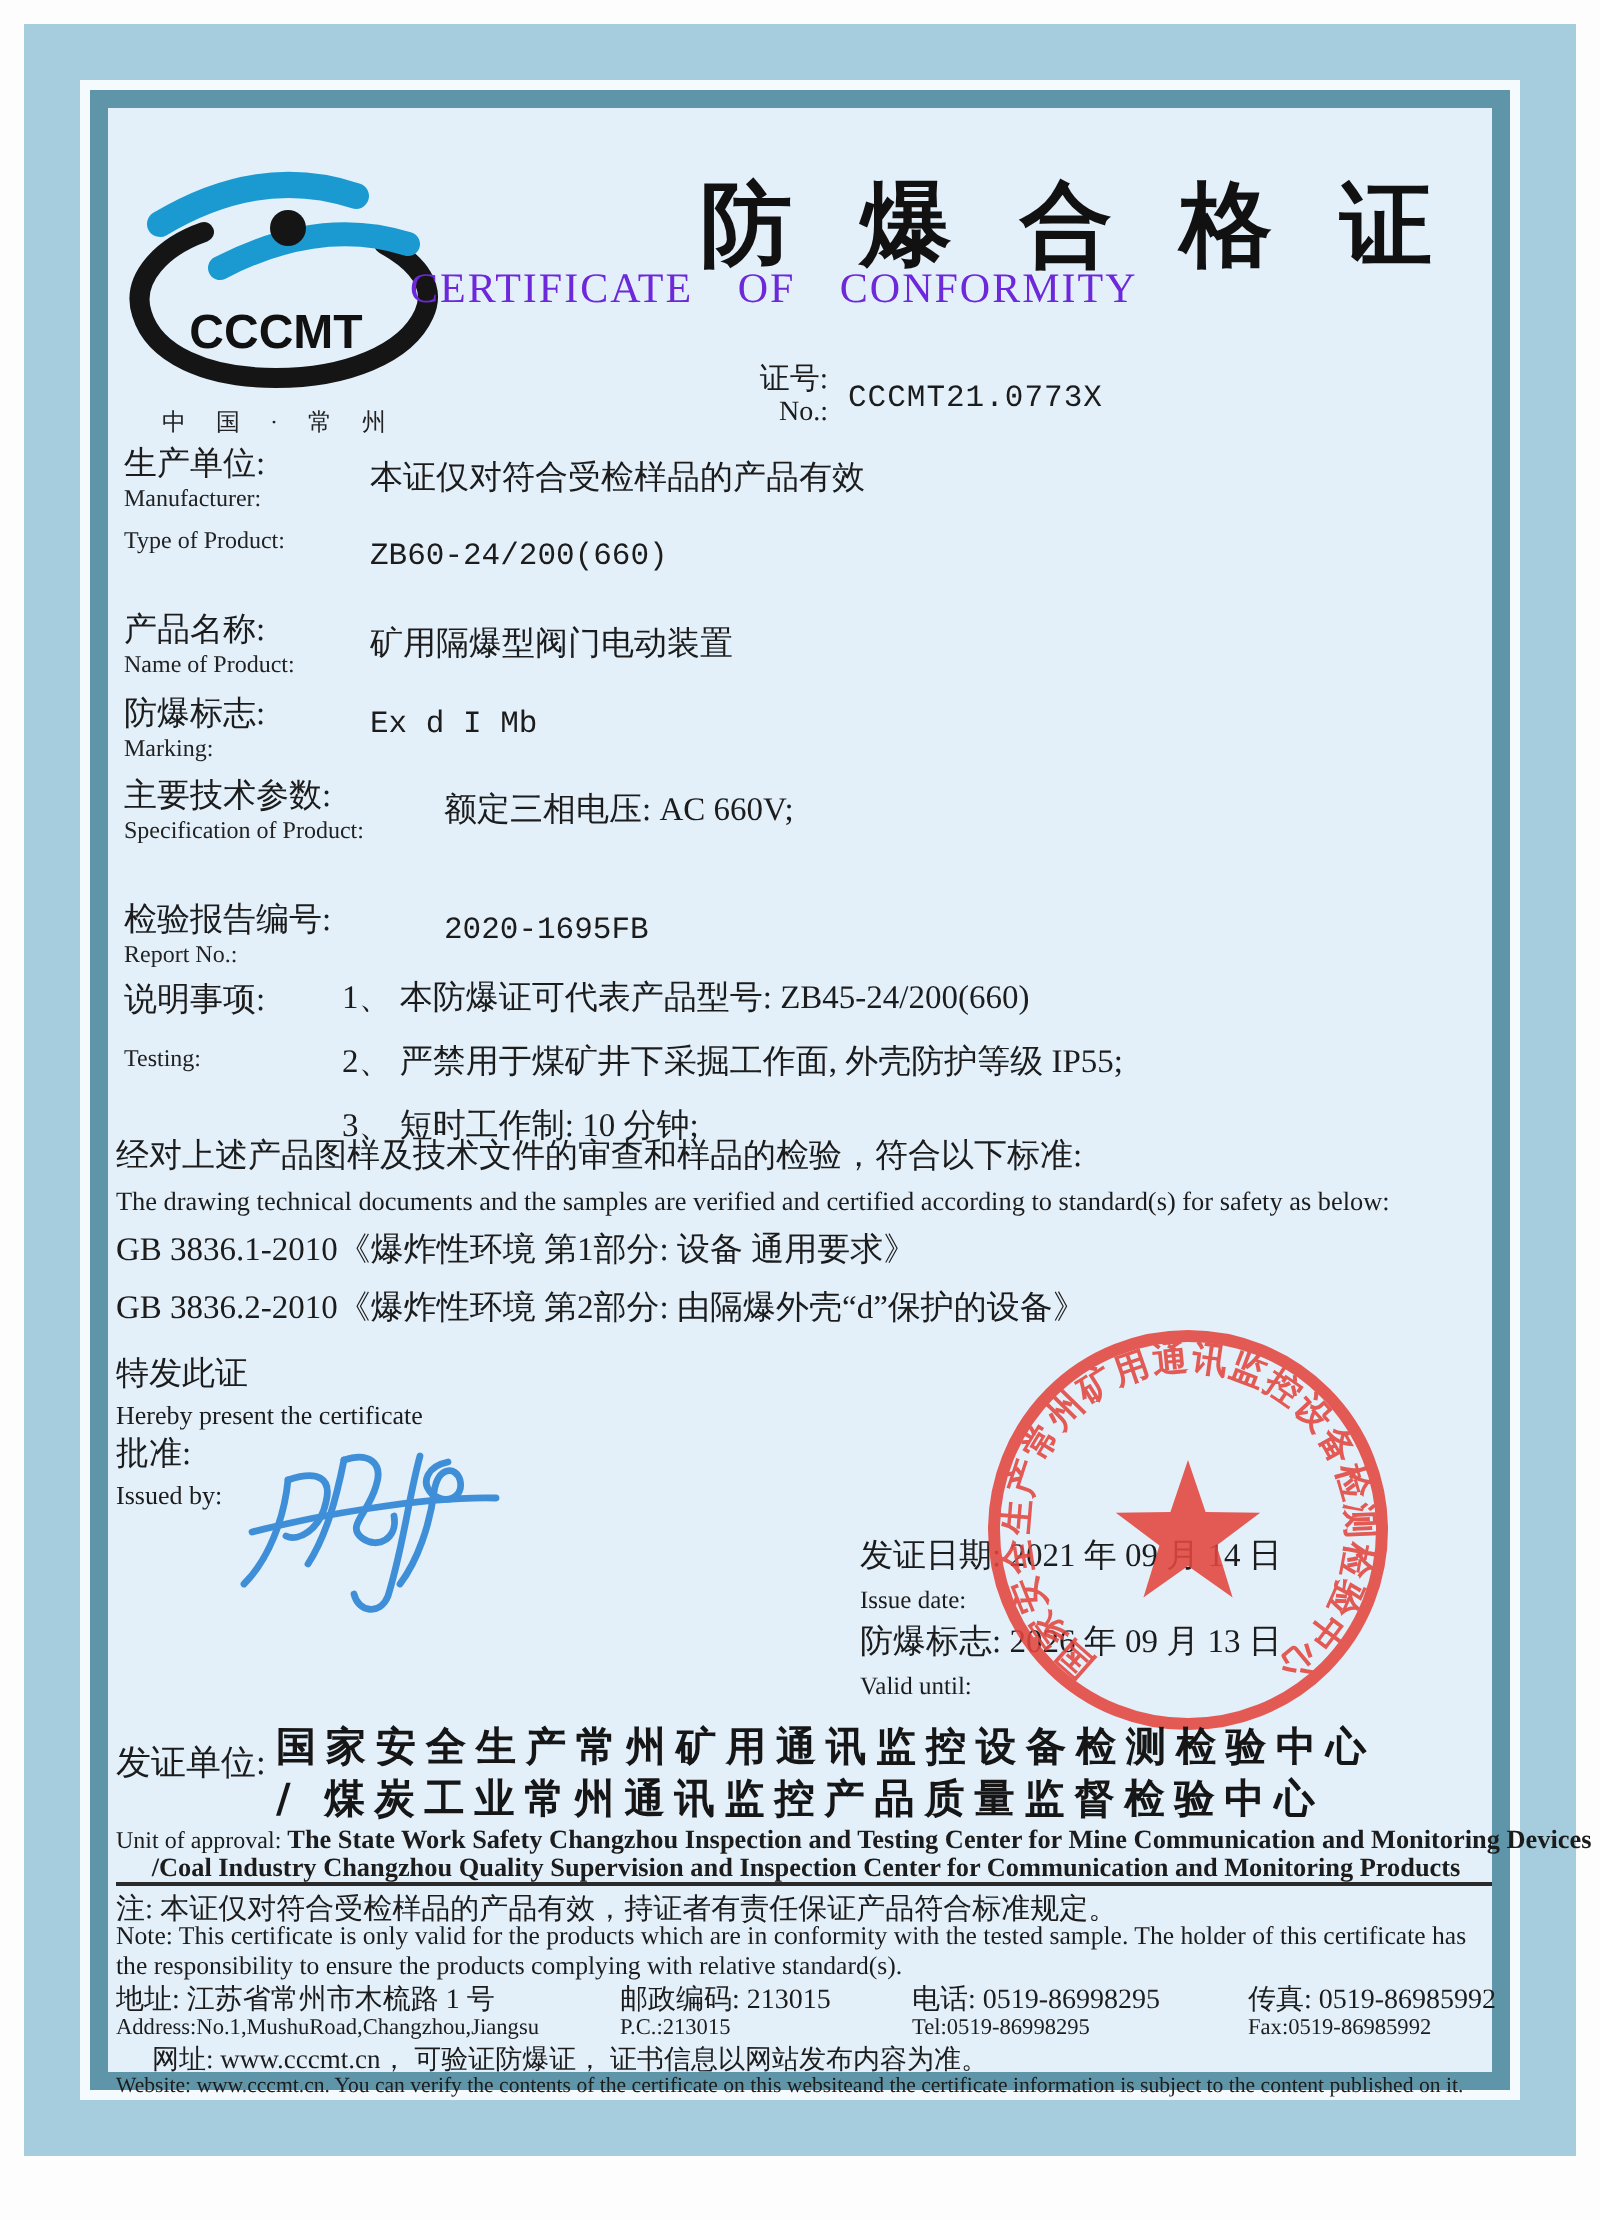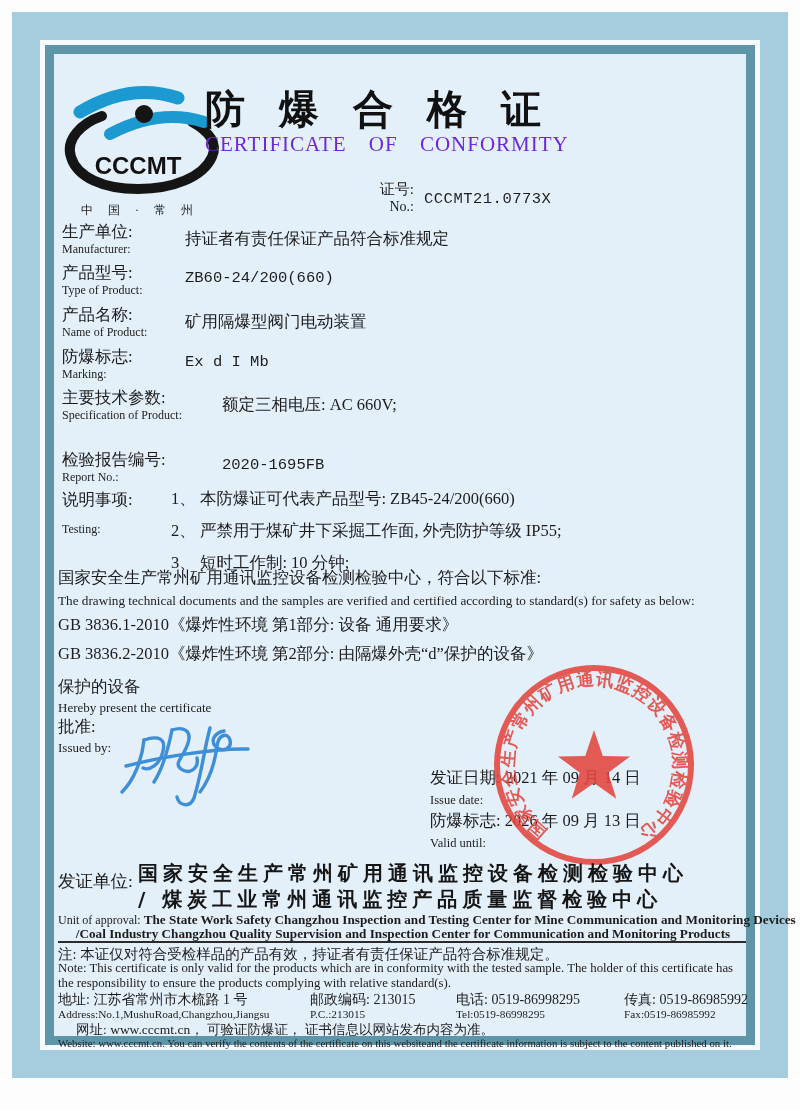--- a/index.html
+++ b/index.html
@@ -10,21 +10,21 @@
   .band-gap   { position:absolute; left:40px; top:40px; right:40px; bottom:60px; background:#f4fafd; }
   .band-teal  { position:absolute; left:45px; top:45px; right:45px; bottom:65px; background:#5e95a9; }
   .paper      { position:absolute; left:54px; top:54px; right:54px; bottom:74px; background:#e3f0fa; }
 
   .abs { position:absolute; }
 
   
   .logo-wrap { left:52px; top:78px; width:176px; }
   .logo-region { text-align:center; font-size:12px; letter-spacing:6px; color:#222; margin-top:2px;
                  font-family:"Liberation Serif",serif; }
-  .title-cn { left:205px; top:82px; width:545px; text-align:left; font-size:40px; font-weight:600;
+  .title-cn { left:205px; top:82px; width:545px; text-align:right; font-size:46px; font-weight:600;
               letter-spacing:34px; margin-right:-34px; color:#111; }
   .title-en { left:205px; top:132px; width:545px; text-align:left; font-size:21px;
               word-spacing:16px; letter-spacing:1px; color:#6d28d9; }
   .certno-labels { left:362px; top:180px; width:52px; text-align:right; }
   .certno-labels .cn { font-size:15px; }
   .certno-labels .en { font-size:14px; }
   .certno-value { left:424px; top:190px; font-family:"Liberation Mono","DejaVu Sans Mono",monospace;
                   font-size:15.5px; letter-spacing:0.5px; }
 
   
@@ -95,26 +95,25 @@
     <div class="cn">证号:</div>
     <div class="en">No.:</div>
   </div>
   <div class="abs certno-value">CCCMT21.0773X</div>
 
   <div class="abs field" style="top:222px">
     <div class="flabel">
       <div class="cn">生产单位:</div>
       <div class="en">Manufacturer:</div>
     </div>
-    <div class="fvalue">持证者有责任保证产品符合标准规定</div>
+    <div class="fvalue">本证仅对符合受检样品的产品有效</div>
   </div>
 
   <div class="abs field" style="top:263px">
     <div class="flabel">
-      <div class="cn">产品型号:</div>
       <div class="en">Type of Product:</div>
     </div>
     <div class="fvalue mono">ZB60-24/200(660)</div>
   </div>
 
   <div class="abs field" style="top:305px">
     <div class="flabel">
       <div class="cn">产品名称:</div>
       <div class="en">Name of Product:</div>
     </div>
@@ -148,26 +147,26 @@
   <div class="abs field" style="top:490px">
     <div class="flabel">
       <div class="cn">说明事项:</div>
       <div class="en" style="margin-top:12px">Testing:</div>
     </div>
   </div>
   <div class="abs remark-line" style="top:488px">1、 本防爆证可代表产品型号: ZB45-24/200(660)</div>
   <div class="abs remark-line" style="top:520px">2、 严禁用于煤矿井下采掘工作面, 外壳防护等级 IP55;</div>
   <div class="abs remark-line" style="top:552px">3、 短时工作制: 10 分钟;</div>
 
-  <div class="abs std-cn" style="top:567px">国家安全生产常州矿用通讯监控设备检测检验中心，符合以下标准:</div>
+  <div class="abs std-cn" style="top:567px">经对上述产品图样及技术文件的审查和样品的检验，符合以下标准:</div>
   <div class="abs std-en" style="top:593px">The drawing technical documents and the samples are verified and certified according to standard(s) for safety as below:</div>
   <div class="abs std-cn" style="top:614px">GB 3836.1-2010《爆炸性环境 第1部分: 设备 通用要求》</div>
   <div class="abs std-cn" style="top:643px">GB 3836.2-2010《爆炸性环境 第2部分: 由隔爆外壳“d”保护的设备》</div>
 
-  <div class="abs plain-cn" style="top:676px">保护的设备</div>
+  <div class="abs plain-cn" style="top:676px">特发此证</div>
   <div class="abs plain-en" style="top:700px">Hereby present the certificate</div>
   <div class="abs plain-cn" style="top:716px">批准:</div>
   <div class="abs plain-en" style="top:740px">Issued by:</div>
 
   <div class="abs sig">
     <svg width="150" height="92" viewBox="0 0 150 92">
       <g stroke="#3f8fd8" stroke-width="3.4" fill="none" stroke-linecap="round">
         <path d="M14,48 C45,40 100,30 136,31"></path>
         <path d="M32,22 C30,42 22,62 10,74"></path>
         <path d="M32,22 C47,17 54,21 51,33 C48,47 37,53 31,50"></path>

